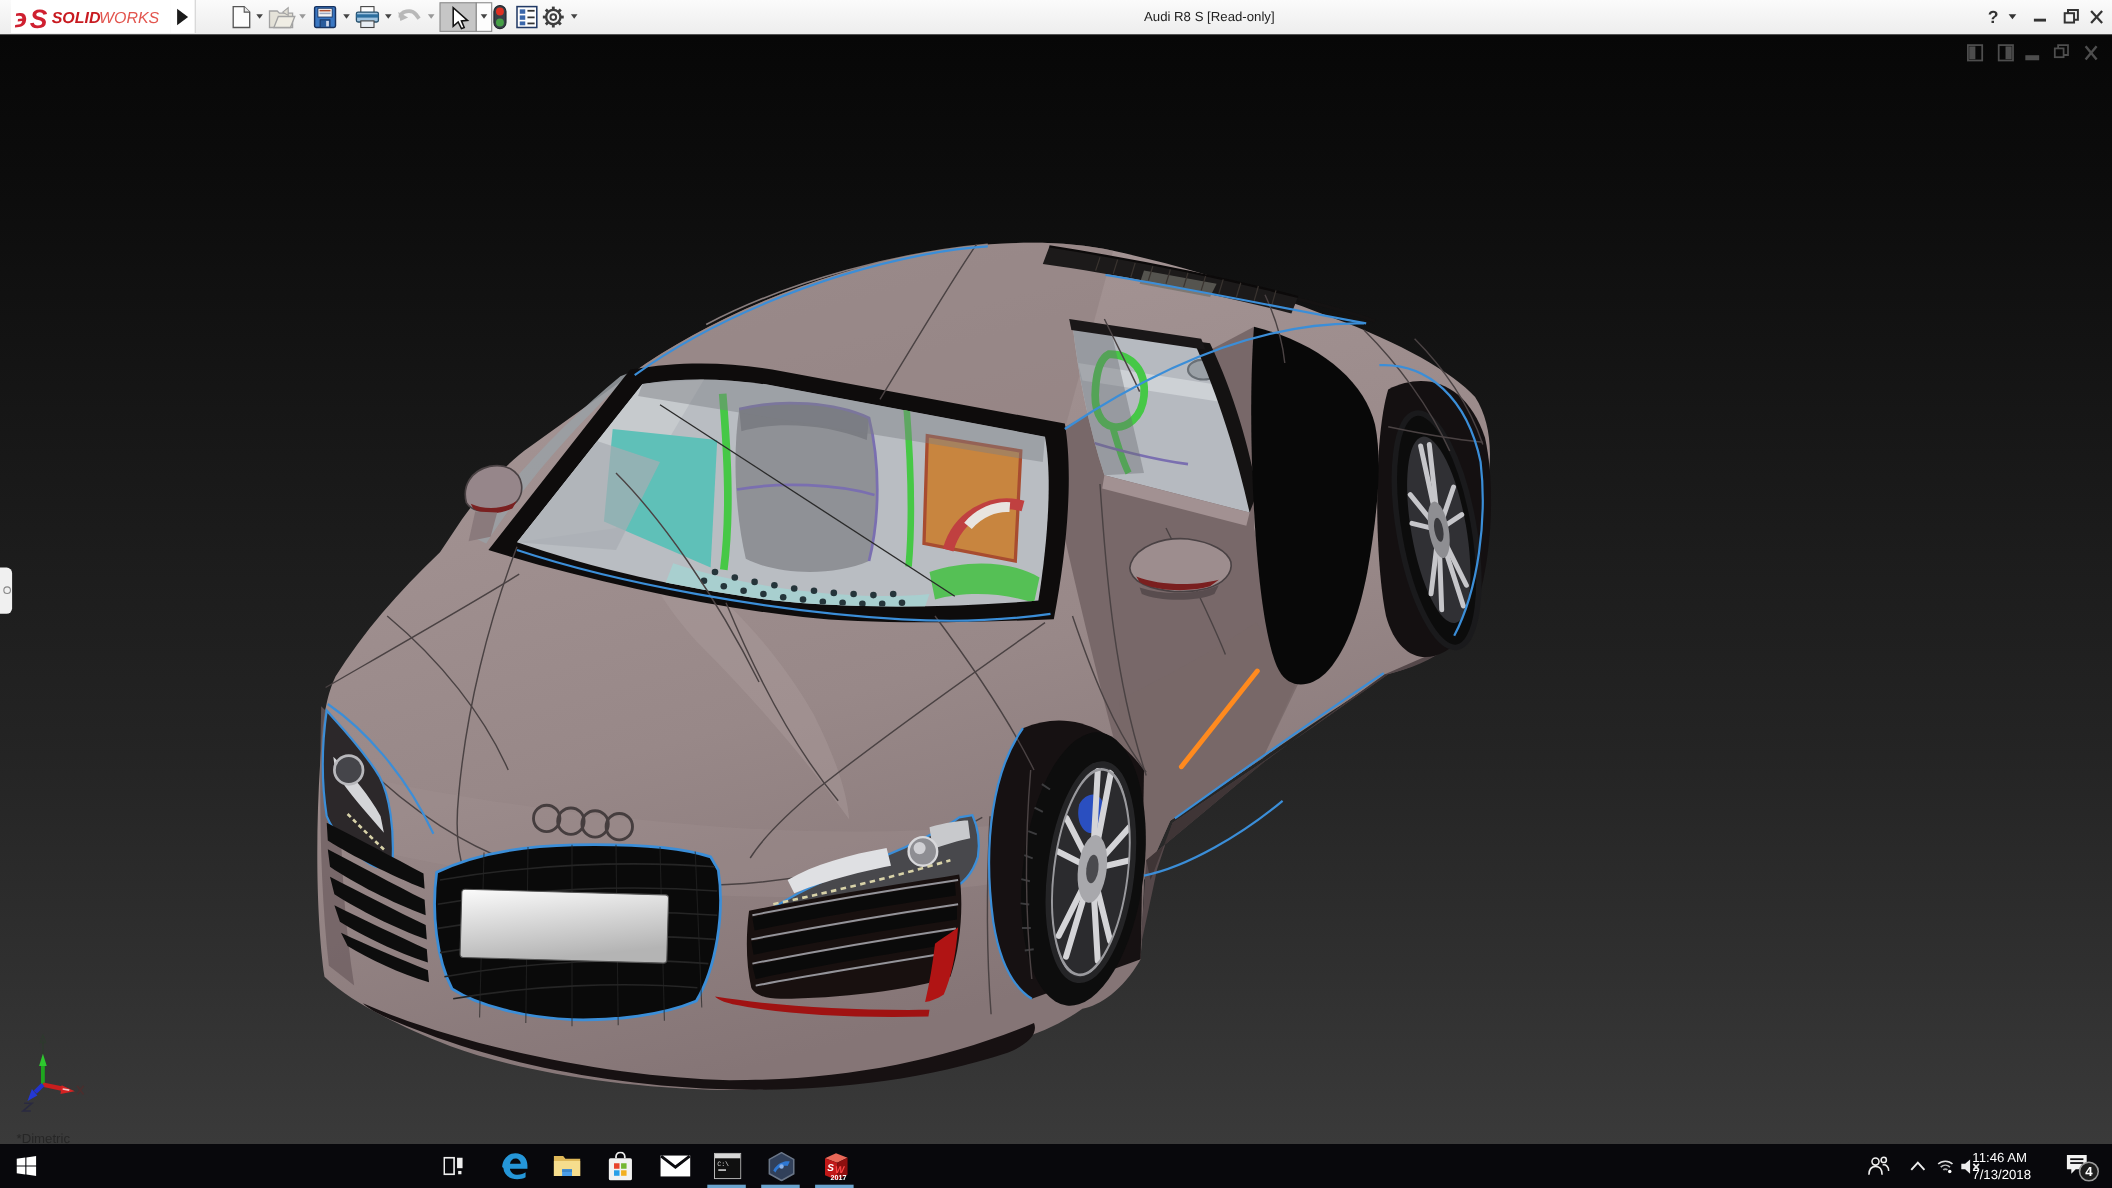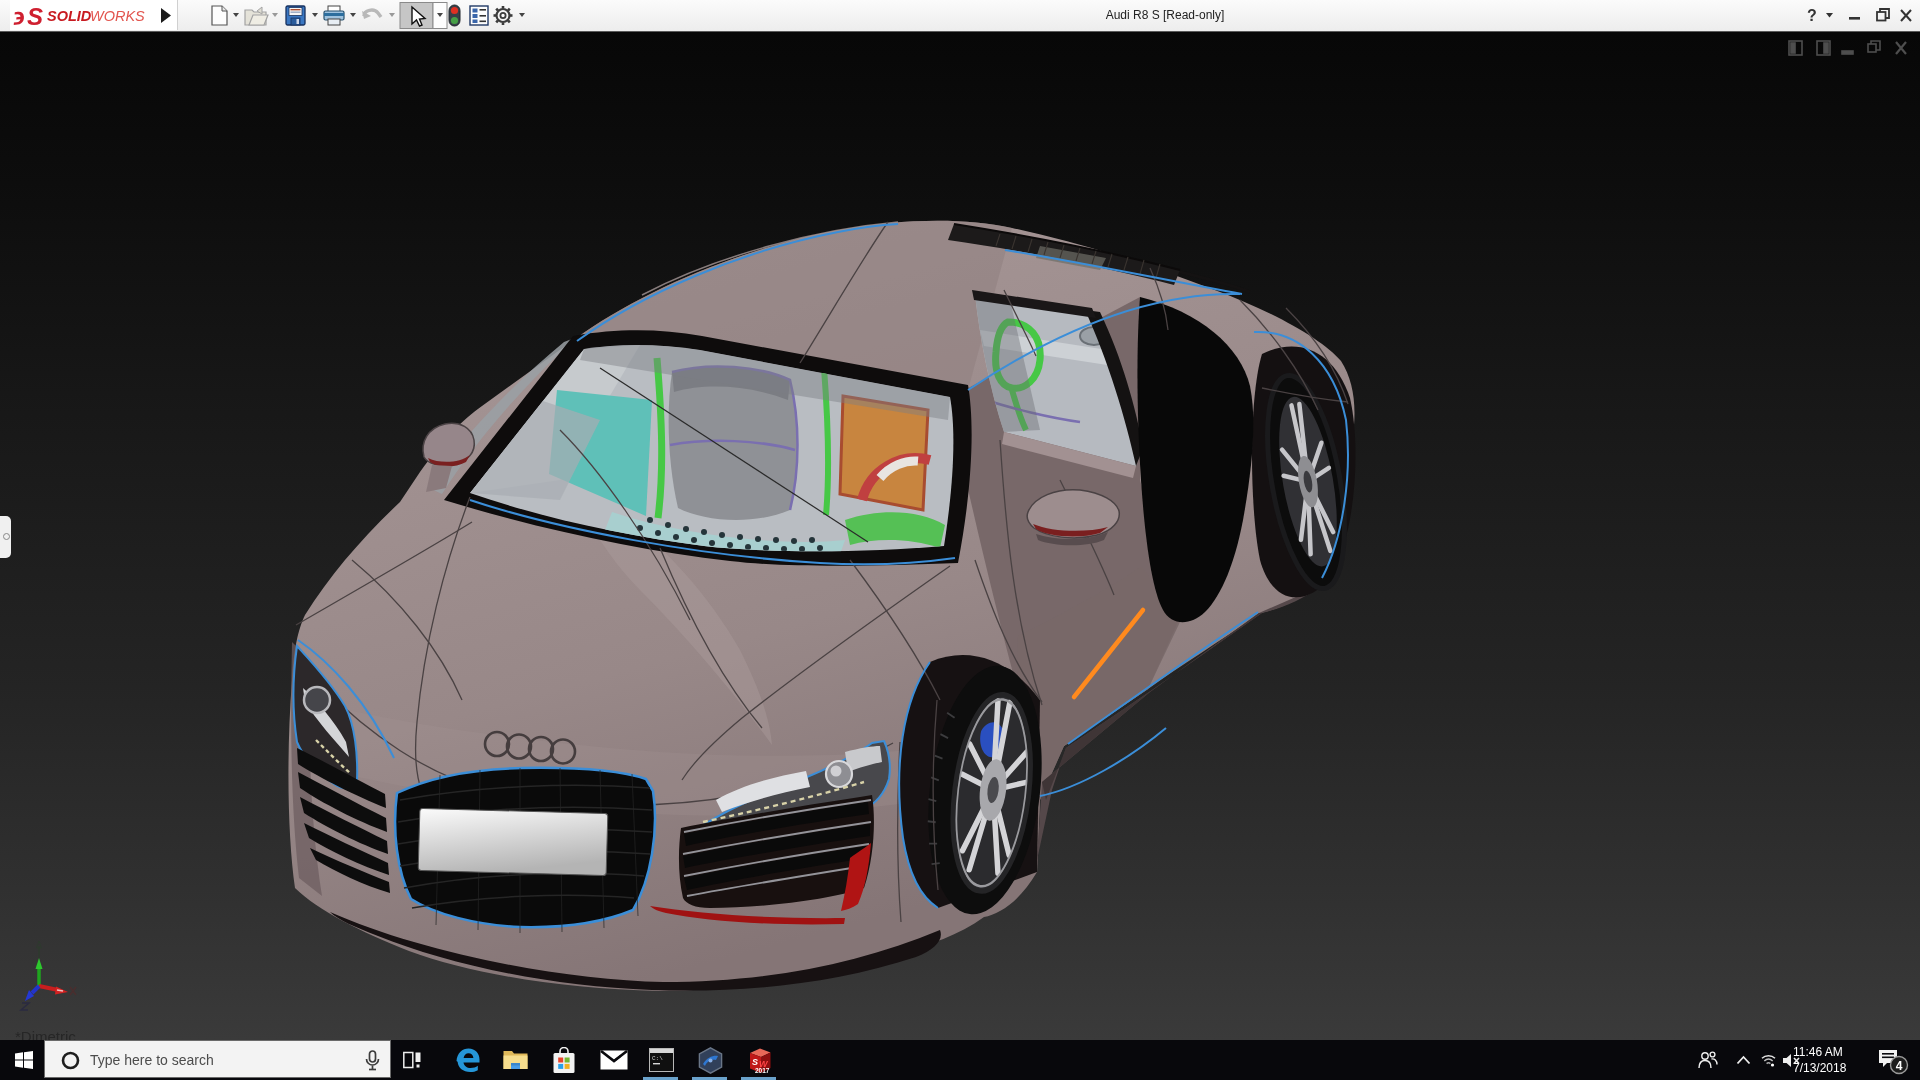--- a/index.html
+++ b/index.html
@@ -5,29 +5,29 @@
   html,body{margin:0;padding:0;width:1920px;height:1080px;overflow:hidden;background:#000;
     font-family:"Liberation Sans",sans-serif;}
   #stage{position:relative;width:1920px;height:1080px;}
   
   #titlebar{position:absolute;top:0;left:0;width:1920px;height:31px;
     background:linear-gradient(#fbfbfb,#ededed);border-bottom:1px solid #5a5a5a;}
   #logotile{position:absolute;top:0;left:10px;width:145px;height:30px;background:#fff;}
   #arrowtile{position:absolute;top:0;left:155px;width:22px;height:30px;background:#fff;border-right:1px solid #d0d0d0;}
   .tb-ico{position:absolute;top:6px;}
   #title-text{position:absolute;top:0;left:1040px;width:250px;height:31px;line-height:31px;
-    text-align:center;font-size:12px;color:#222;}
+    font-size:12px;color:#222;}
   
   #viewport{position:absolute;top:32px;left:0;width:1920px;height:1008px;
     background:linear-gradient(180deg,#070707 0%,#0d0d0d 15%,#191919 40%,#242424 65%,#303030 85%,#3a3a3a 100%);}
   #lefttab{position:absolute;top:484px;left:0;width:11px;height:42px;background:#f0f0f0;
     border-radius:0 5px 5px 0;}
   #lefttab:after{content:"";position:absolute;left:3px;top:17px;width:5px;height:5px;border-radius:50%;
     border:1px solid #888;}
-  #dimetric{position:absolute;left:15px;top:996px;font-size:15px;color:#262626;}
+  #dimetric{position:absolute;left:15px;top:996px;font-size:12px;color:#262626;}
   
   #taskbar{position:absolute;top:1040px;left:0;width:1920px;height:40px;background:#08080c;}
   #searchbox{position:absolute;top:0;left:44px;width:347px;height:38px;background:#f3f3f3;
     border:1px solid #6a6a6a;box-sizing:border-box;}
   #searchtext{position:absolute;left:45px;top:11px;font-size:14px;color:#4c4c4c;}
   .tb-time{position:absolute;color:#fff;font-size:12px;text-align:left;width:70px;}
 </style>
 </head>
 <body>
 <div id="stage">
@@ -505,34 +505,20 @@
   <div id="taskbar">
 
     <svg style="position:absolute;top:11px;left:15px" width="18" height="18" viewBox="0 0 18 18">
       <g fill="#fff">
         <polygon points="0,2.5 8,1.3 8,8.5 0,8.5"></polygon>
         <polygon points="9,1.2 18,0 18,8.5 9,8.5"></polygon>
         <polygon points="0,9.5 8,9.5 8,16.7 0,15.5"></polygon>
         <polygon points="9,9.5 18,9.5 18,18 9,16.8"></polygon>
       </g>
     </svg>
-    <div id="searchbox">
-      <svg style="position:absolute;top:10px;left:16px" width="19" height="19" viewBox="0 0 19 19">
-        <circle cx="9.5" cy="9.5" r="7.5" fill="none" stroke="#1e1e1e" stroke-width="2.6"></circle>
-      </svg>
-      <div id="searchtext">Type here to search</div>
-      <svg style="position:absolute;top:9px;left:318px" width="20" height="22" viewBox="0 0 20 22">
-        <g fill="none" stroke="#3c3c3c" stroke-width="1.7">
-          <rect x="6.5" y="1" width="6" height="11" rx="3"></rect>
-          <path d="M3.5 9 a6 6 0 0 0 12 0"></path>
-          <line x1="9.5" y1="15.5" x2="9.5" y2="19"></line>
-          <line x1="6" y1="19.5" x2="13" y2="19.5"></line>
-        </g>
-      </svg>
-    </div>
 
     <svg style="position:absolute;top:11px;left:403px" width="20" height="18" viewBox="0 0 20 18">
       <rect x="0.8" y="1.5" width="9" height="15" fill="none" stroke="#eee" stroke-width="1.5"></rect>
       <rect x="12.5" y="1.5" width="5" height="9.5" fill="#eee"></rect>
       <rect x="13.5" y="13.5" width="3" height="3" fill="#eee"></rect>
     </svg>
 
     <svg style="position:absolute;top:7px;left:455px" width="26" height="26" viewBox="0 0 26 26">
       <path d="M1.5 14 C2 6 7.5 1.5 13.5 1.5 C20.5 1.5 24.5 6.5 24.5 12.5 L24.5 15.5 L8.5 15.5 C9 19 12 21 15.5 21 C18.5 21 21 20 22.8 18.7 L22.8 23.2 C20.7 24.5 18 25 15.2 25 C8 25 3.2 21 2.6 14.8 Z M8.6 11 L18.4 11 C18.2 8 16.2 6.2 13.5 6.2 C11 6.2 9.2 8 8.6 11 Z" fill="#2596d8"></path>
     </svg>

